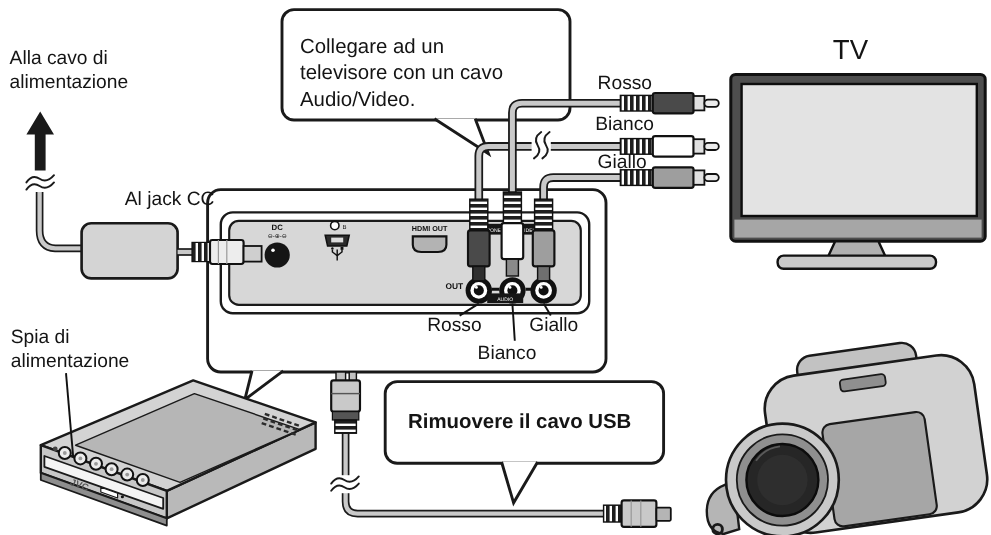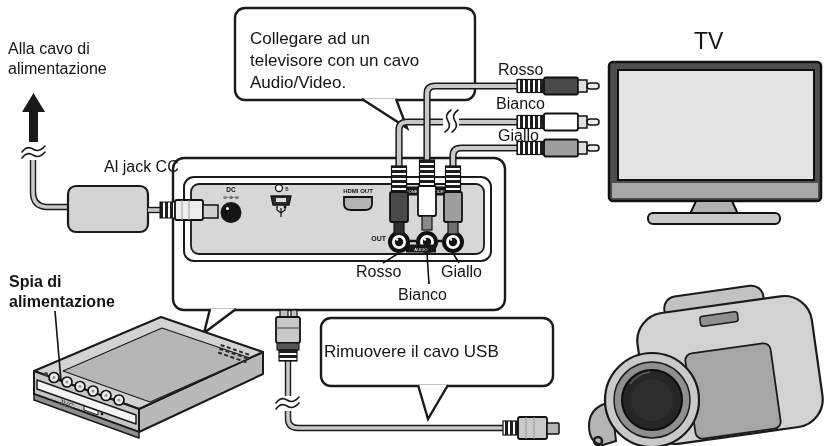--- a/index.html
+++ b/index.html
@@ -259,25 +259,25 @@
     <circle cx="652" cy="400" r="47" fill="#c9c9c9" stroke="#1a1a1a" stroke-width="2.2"></circle>
     <circle cx="652" cy="400" r="38" fill="#8f8f8f" stroke="#1a1a1a" stroke-width="1.5"></circle>
     <circle cx="652" cy="400" r="30" fill="#262626" stroke="#0c0c0c" stroke-width="2"></circle>
     <circle cx="652" cy="400" r="21" fill="#2e2e2e"></circle>
     <path d="M 630,384 A 28,28 0 0 1 650,372" stroke="#5a5a5a" stroke-width="1.6" fill="none"></path>
   </g>
 </svg>
 
   <div class="lbl" style="left:8px;top:39px;width:122px;">Alla cavo di alimentazione</div>
   <div class="lbl" style="left:56px;top:157px;margin-left:48px;">Al jack CC</div>
-  <div class="lbl" style="left:9px;top:272px;width:128px;font-weight:bold;">Spia di alimentazione</div>
+  <div class="lbl" style="left:9px;top:272px;width:128px;">Spia di alimentazione</div>
   <div class="lbl" style="left:694px;top:27px;font-size:23px;">TV</div>
 
   <div class="callout-text" style="left:250px;top:28px;width:190px;">Collegare ad un televisore con un cavo Audio/Video.</div>
-  <div class="callout-text" style="left:324px;top:341px;width:200px;">Rimuovere il cavo USB</div>
+  <div class="callout-text" style="left:340px;top:341px;width:200px;font-weight:bold;">Rimuovere il cavo USB</div>
 
   <div class="lbl" style="left:498px;top:60px;">Rosso</div>
   <div class="lbl" style="left:496px;top:94px;">Bianco</div>
   <div class="lbl" style="left:498px;top:126px;">Giallo</div>
 
   <div class="lbl" style="left:356px;top:262px;">Rosso</div>
   <div class="lbl" style="left:398px;top:285px;">Bianco</div>
   <div class="lbl" style="left:441px;top:262px;">Giallo</div>
 </div>
 

